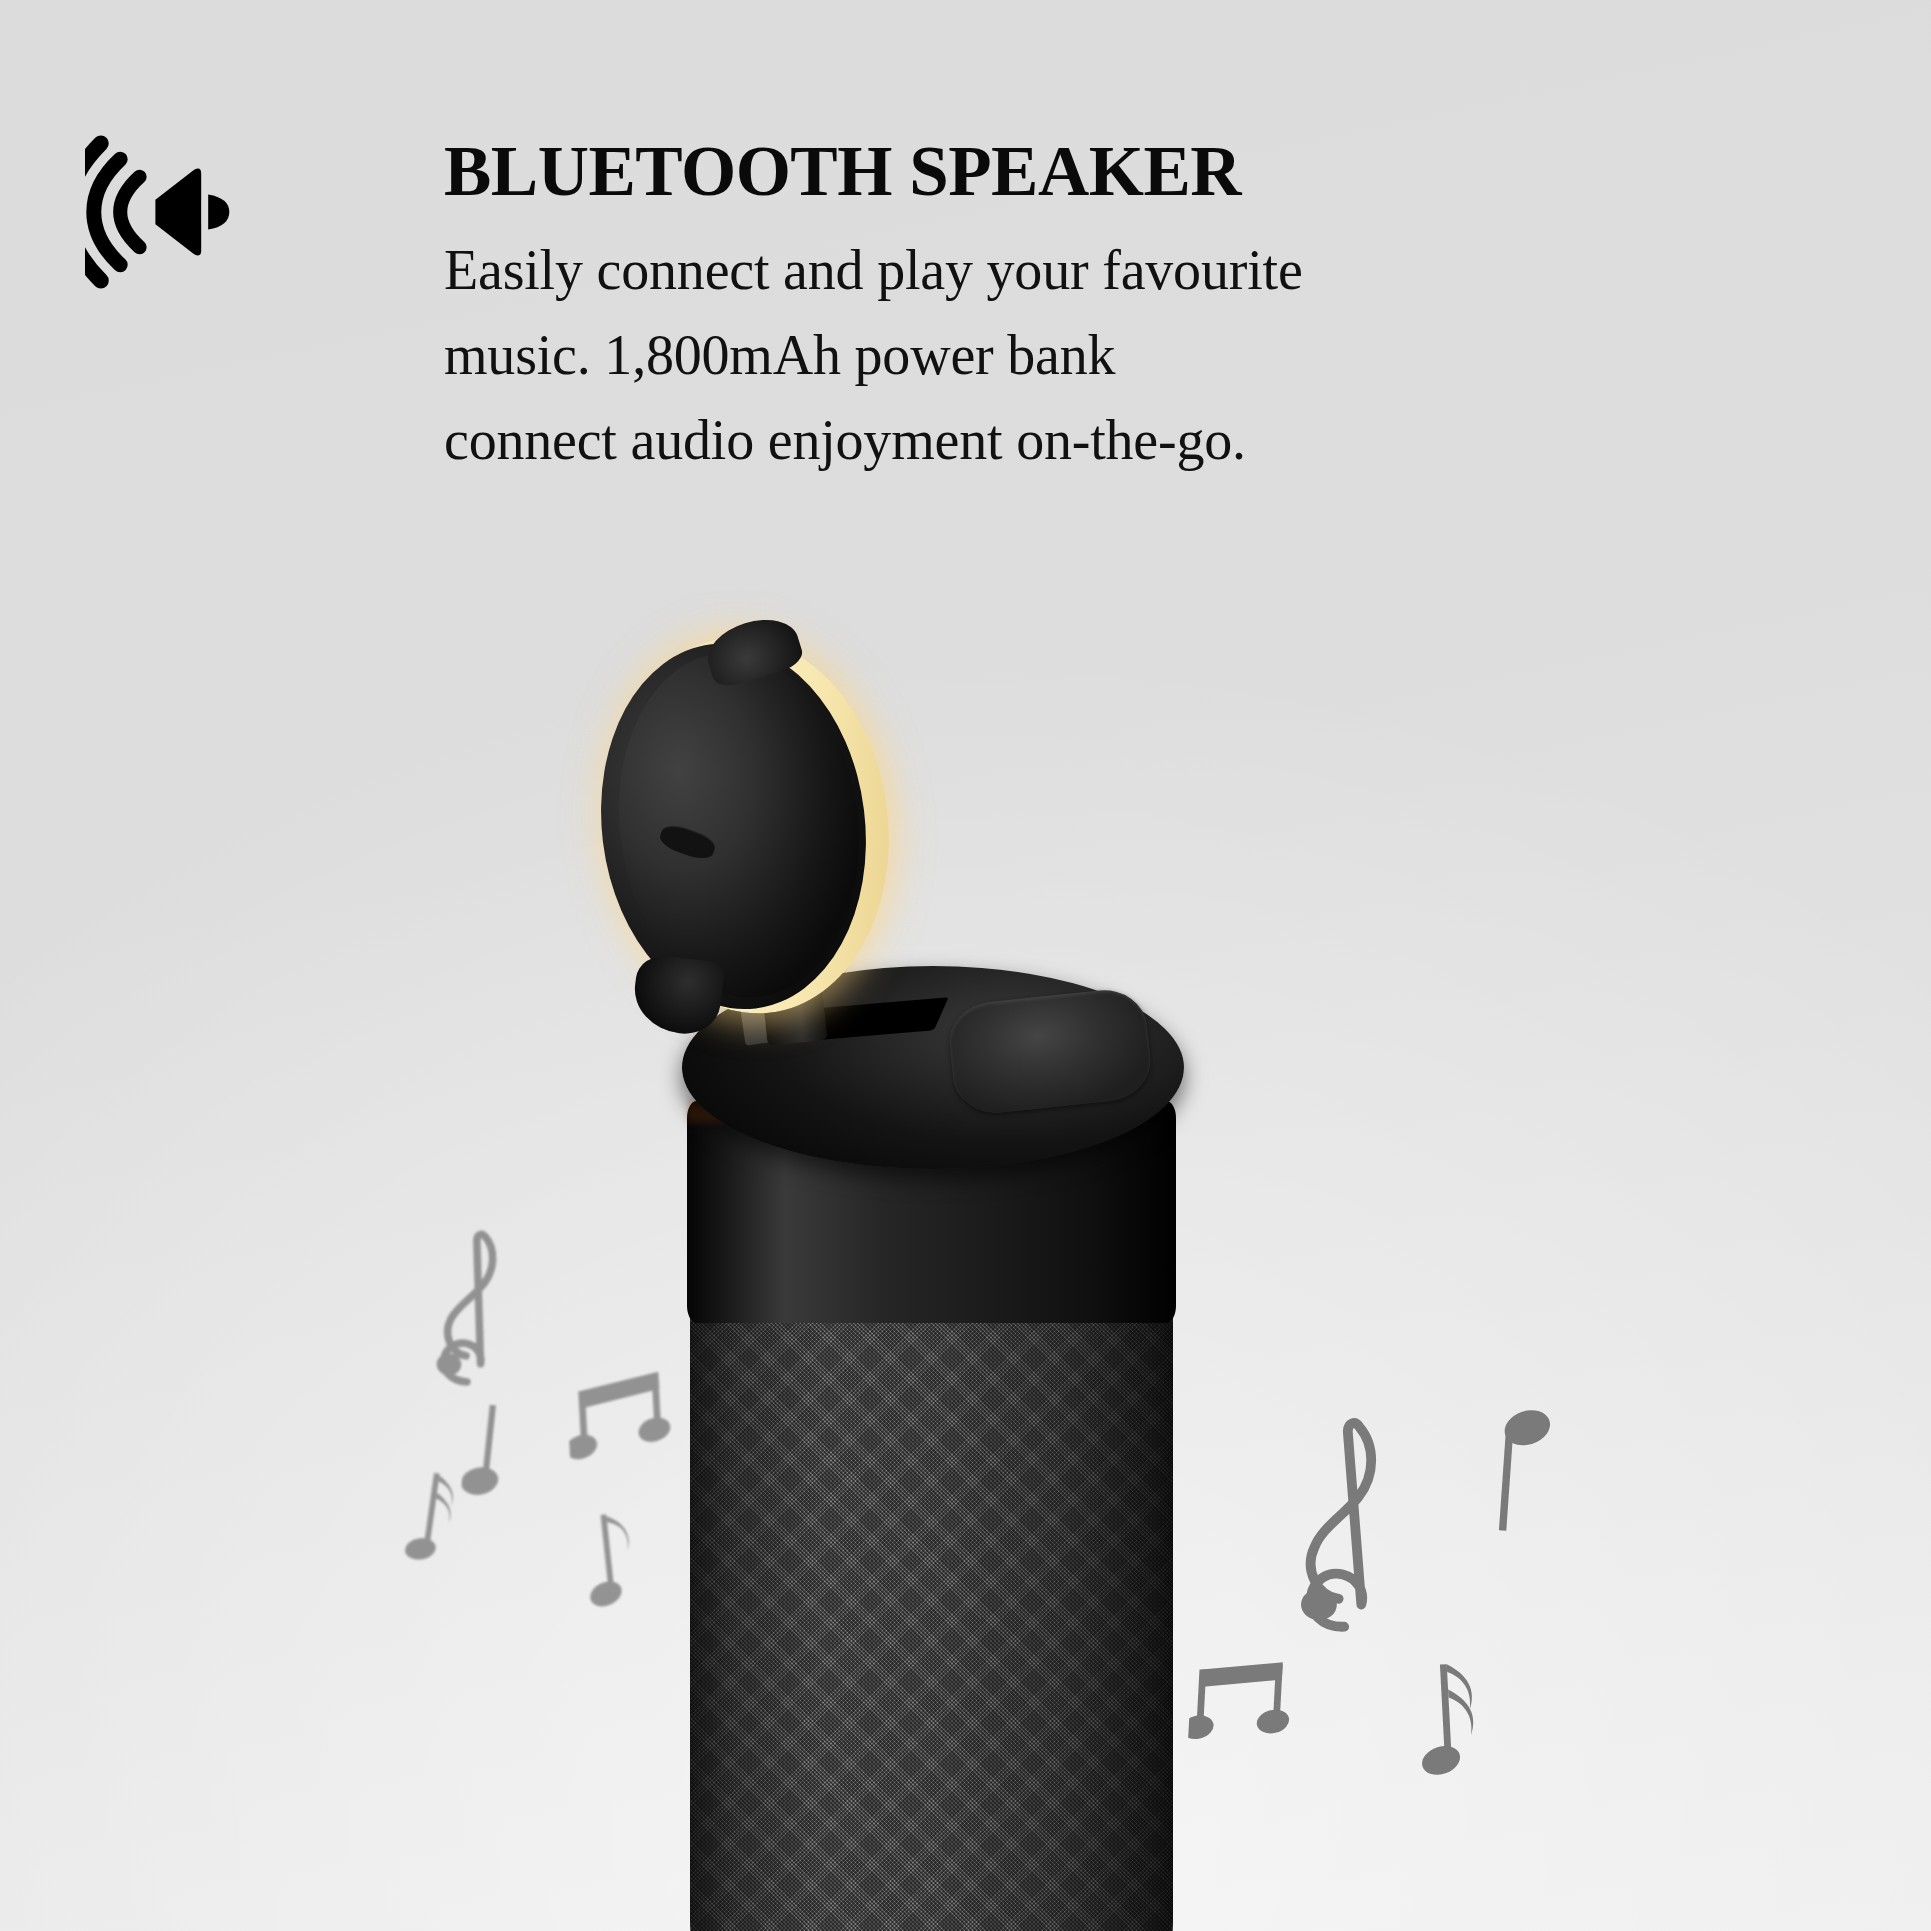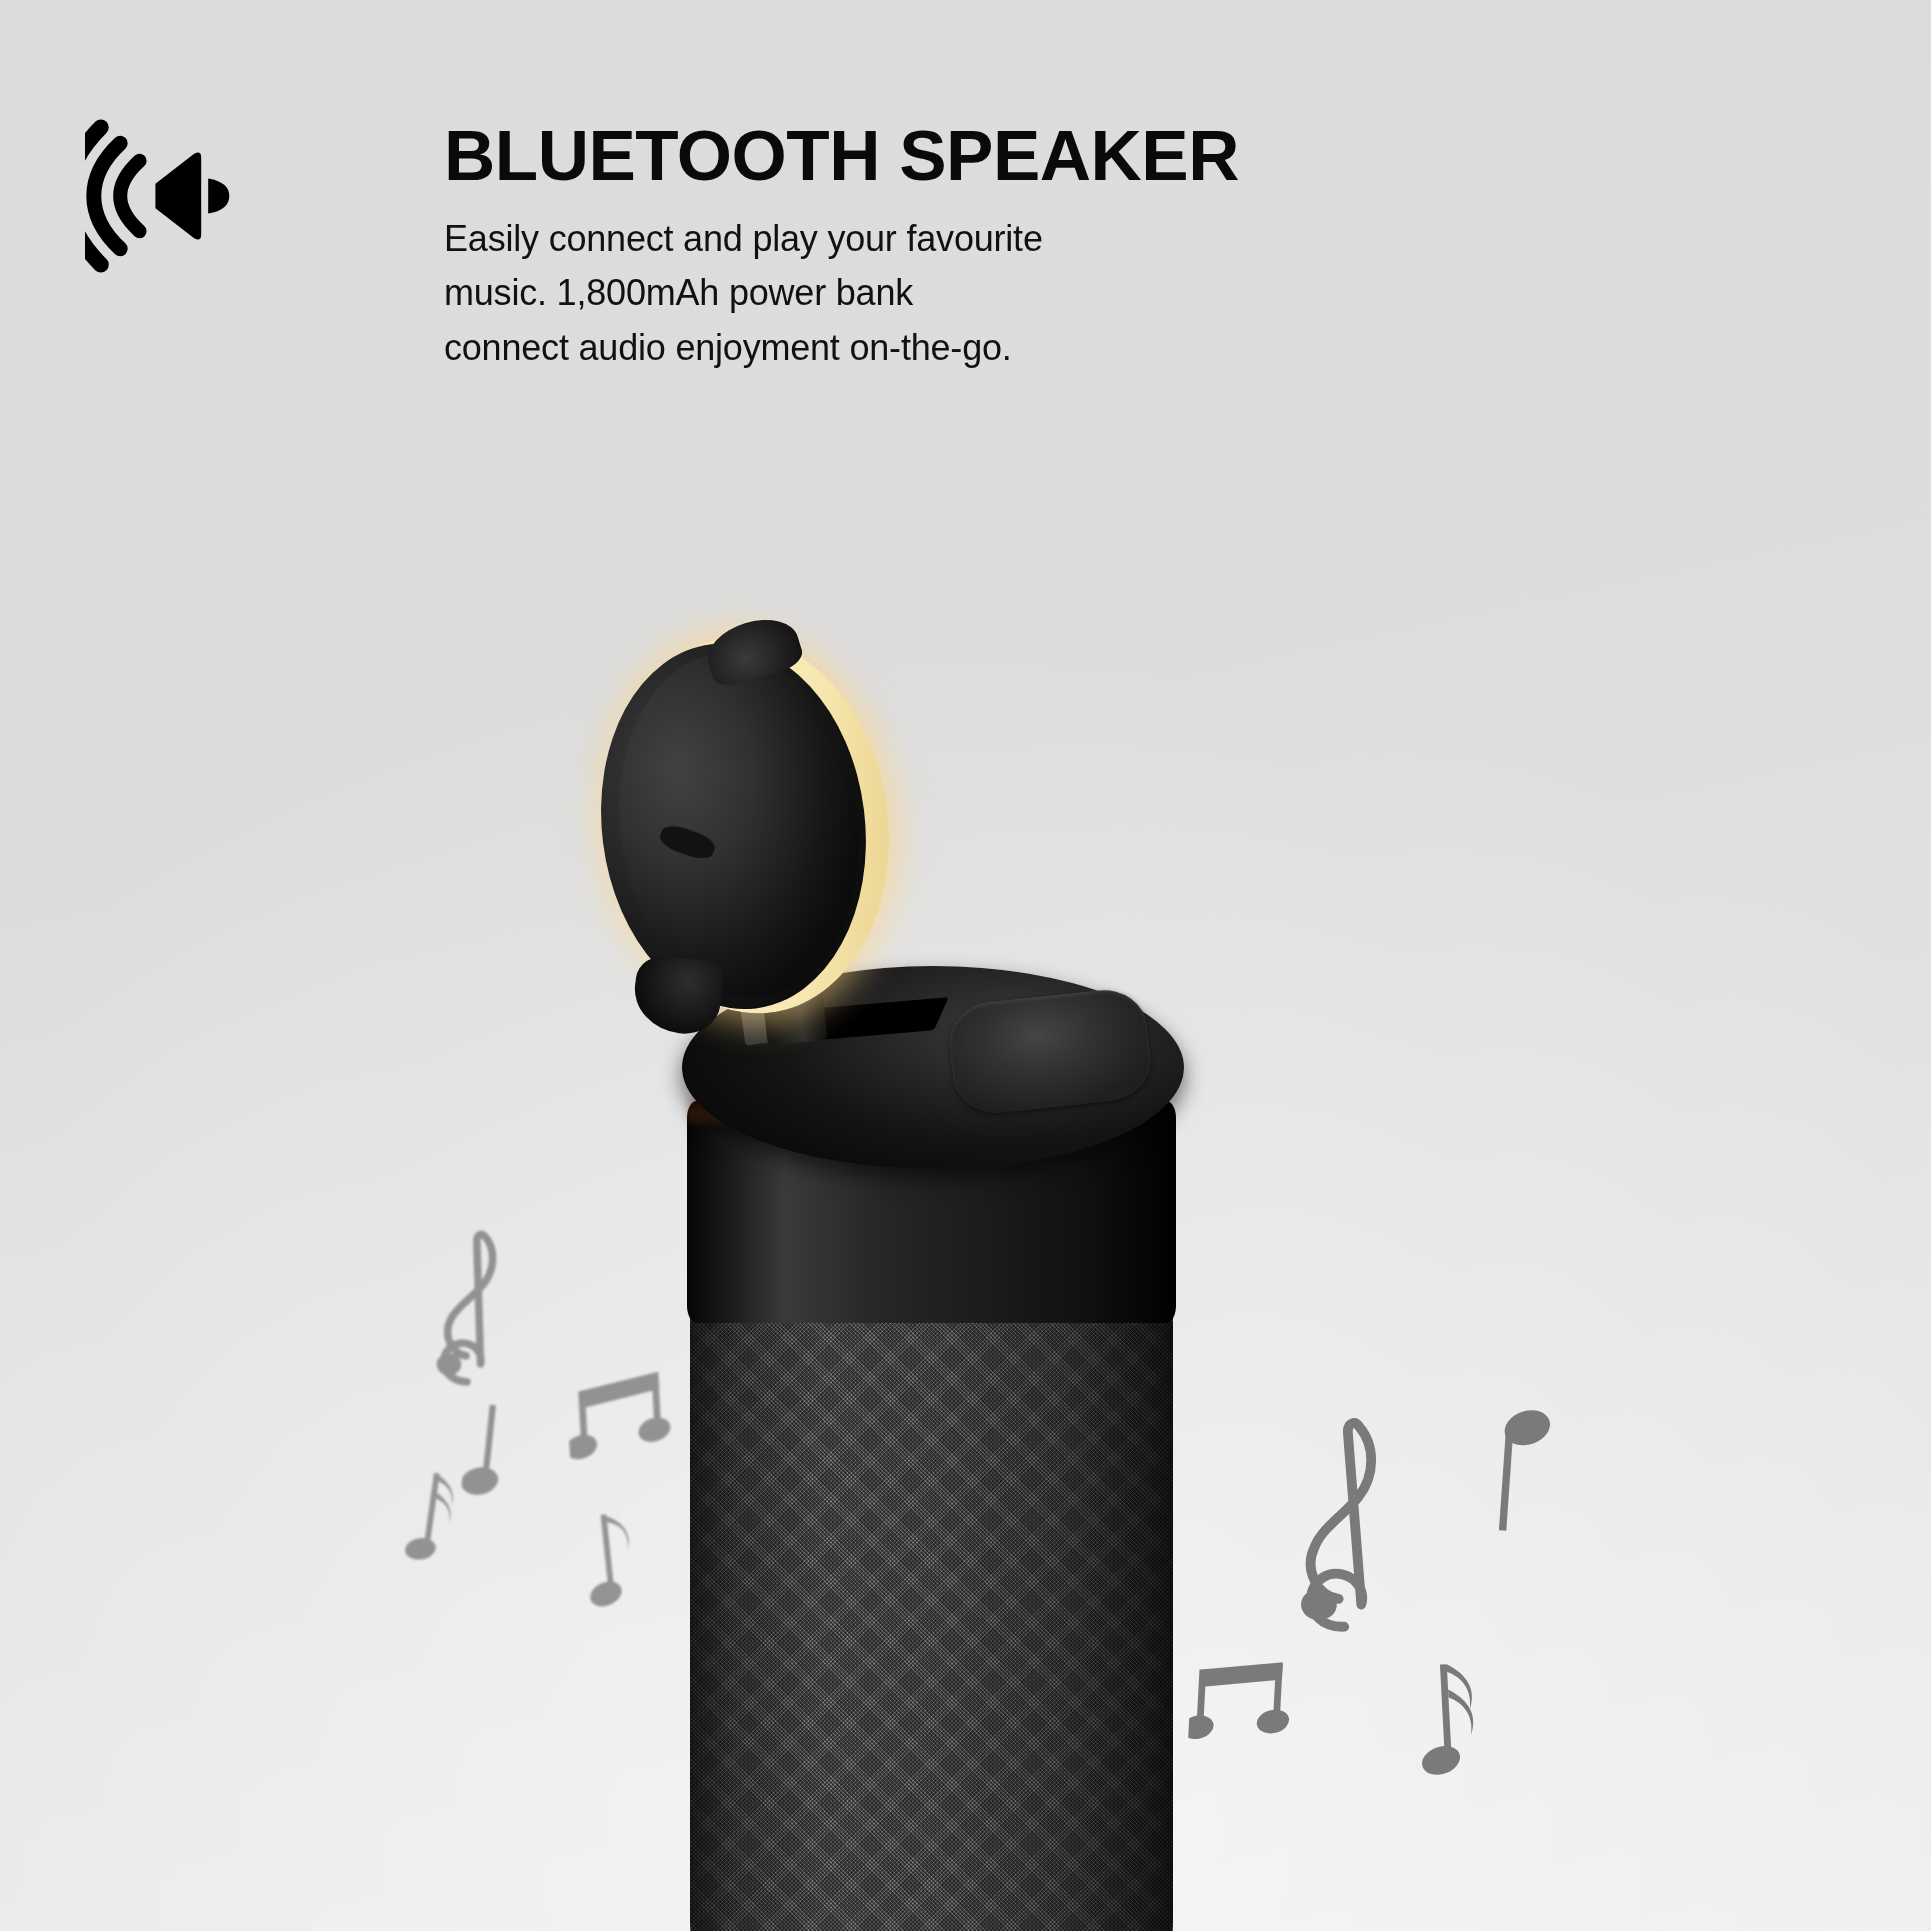--- a/index.html
+++ b/index.html
@@ -14,23 +14,24 @@
     overflow: hidden;
     font-family: "Liberation Sans", sans-serif;
     background:
       radial-gradient(120% 100% at 50% 95%, rgba(255,255,255,0.55) 0%, rgba(255,255,255,0.0) 62%),
       linear-gradient(168deg, #dcdcdc 0%, #dddddd 40%, #e4e4e4 72%, #ededed 100%);
   }
 
   
   .header {
     position: absolute;
-    top: 0; left: 0;
+    top: 16px; left: 0;
     width: 1931px;
     height: 599px;
+    font-family: Liberation Serif, serif;
   }
   .speaker-icon {
     position: absolute;
     left: 85px;
     top: 108px;
     width: 176px;
     height: 176px;
   }
   .speaker-icon svg { display: block; width: 100%; height: 100%; }
 
@@ -46,21 +47,21 @@
     font-weight: 700;
     letter-spacing: -0.5px;
     color: #0a0a0a;
     line-height: 1.0;
     padding-top: 13.5px;
     white-space: nowrap;
   }
   .subtitle {
     margin: 0;
     padding-top: 21px;
-    font-size: 36px;
+    font-size: 56px;
     font-weight: 300;
     color: #111111;
     line-height: 1.52;
     letter-spacing: -0.2px;
   }
   .subtitle .line { display: block; white-space: nowrap; }
 
   
   .product {
     position: absolute;

